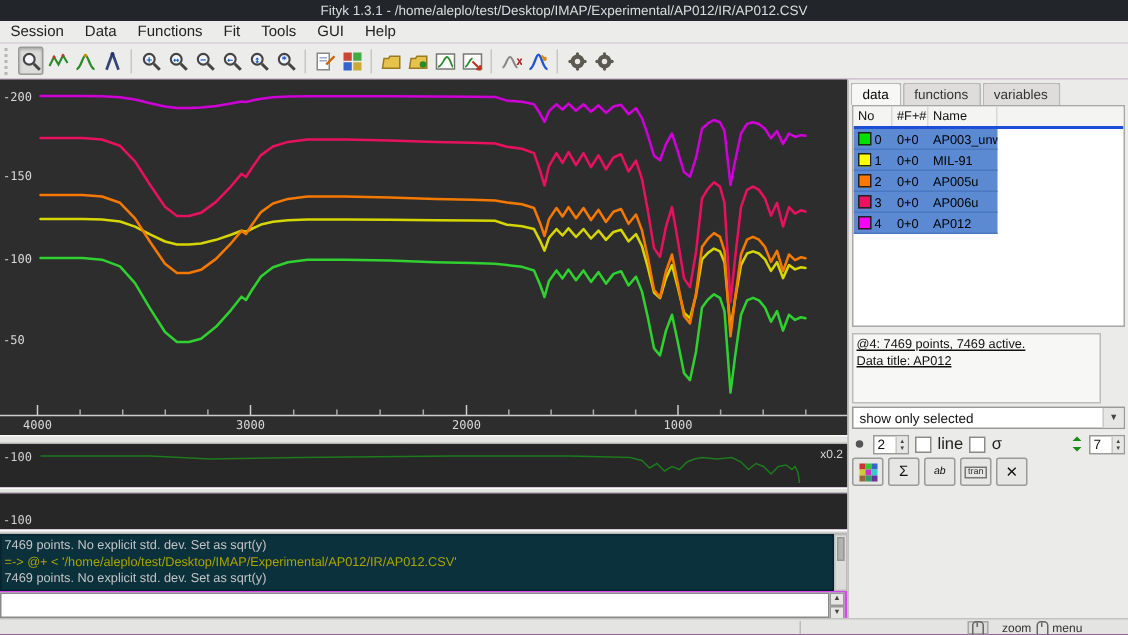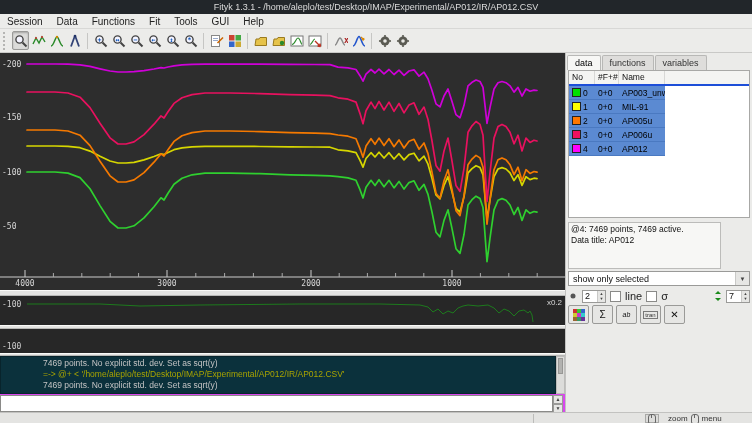--- a/index.html
+++ b/index.html
@@ -29,21 +29,21 @@
                  display:flex;align-items:center;justify-content:center;font-size:6px;color:#444;}
   
   .plot{left:0;top:53px;width:565px;height:237px;background:#2d2d2d;}
   .splitter{left:0;width:565px;background:#e4e4e2;border-top:1px solid #fafaf8;border-bottom:1px solid #b8b8b6;box-sizing:border-box;}
   .aux{left:0;width:565px;background:#272727;}
   .aux-label{position:absolute;left:2px;color:#cfcfcf;font-size:8px;font-family:"DejaVu Sans Mono",monospace;}
   .aux-scale{position:absolute;right:3px;top:2px;color:#d8d8d8;font-size:8px;}
   
   .console{left:0;top:356px;width:556px;height:38px;background:#0b313c;border:1px solid #08242c;
            box-sizing:border-box;padding:1px 2px;overflow:hidden;}
-  .console .line{font-size:8.5px;line-height:11px;white-space:nowrap;color:#c4c4c4;margin-left:40px;}
+  .console .line{font-size:8.5px;line-height:11px;white-space:nowrap;color:#c4c4c4;}
   .console .line.command{color:#a9a400;}
   .cscroll{left:556px;top:356px;width:9px;height:38px;background:#dcdcda;border:1px solid #bcbcba;box-sizing:border-box;}
   .cscroll .thumb{margin:1px;height:14px;background:#b2b2b0;border:1px solid #979795;}
   
   .inputrow{left:0;top:395px;width:563px;height:17px;display:flex;}
   .cmd-input{flex:1;height:17px;border:1px solid #8a8a88;background:#fff;box-sizing:border-box;
              font-family:"Liberation Sans",sans-serif;font-size:10px;padding:0 3px;outline:none;}
   .spinstack{width:10px;height:17px;display:flex;flex-direction:column;}
   .spinstack div{flex:1;background:#e6e6e4;border:1px solid #9a9a98;font-size:5px;line-height:7px;
                  text-align:center;color:#444;box-sizing:border-box;}
@@ -63,22 +63,22 @@
        border-radius:2px 2px 0 0;margin-right:1px;color:#333;}
   .tab.active{background:#f7f7f5;font-weight:normal;color:#000;}
   .dtable{position:absolute;left:2px;top:17px;width:182px;height:148px;background:#fff;border:1px solid #a8a8a6;
           box-sizing:border-box;overflow:hidden;}
   .dt-header{display:flex;height:13px;border-bottom:2px solid #1d4ed8;background:#f4f4f2;font-size:8.5px;}
   .dt-header div{padding:1px 3px;border-right:1px solid #d8d8d6;box-sizing:border-box;}
   .dt-row{display:flex;height:13px;font-size:8.5px;background:#5b8ad2;color:#000;border-bottom:1px solid #4a79c1;width:96px;}
   .dt-row div{padding:1px 3px;box-sizing:border-box;display:flex;align-items:center;}
   .c-no{width:26px;}.c-f{width:24px;}.c-name{width:46px;white-space:nowrap;overflow:hidden;}
   .swatch{width:7px;height:7px;border:1px solid #222;margin-right:2px;flex:none;}
-  .infobox{position:absolute;left:2px;top:169px;width:153px;height:47px;background:#f7f7f5;border:1px solid #bcbcba;
-           box-sizing:border-box;font-size:8.5px;line-height:11px;padding:1px 2px;overflow:hidden;}
+  .infobox{position:absolute;left:2px;top:169px;width:166px;height:47px;background:#f7f7f5;border:1px solid #bcbcba;
+           box-sizing:border-box;font-size:8.5px;line-height:11px;padding:1px 2px;overflow:hidden;text-decoration:underline;}
   .infobox .fn{word-break:break-all;}
   .filter{position:absolute;left:2px;top:218px;width:182px;height:15px;background:#fff;border:1px solid #9a9a98;
           box-sizing:border-box;display:flex;align-items:center;font-size:9px;}
   .filter .val{flex:1;padding:0 4px;}
   .filter .arr{width:13px;height:100%;display:flex;align-items:center;justify-content:center;font-size:6px;background:#e6e6e4;border-left:1px solid #c9c9c7;color:#444;}
   .controls{position:absolute;left:2px;top:236px;width:182px;height:14px;display:flex;align-items:center;gap:4px;font-size:9px;}
   .spin{height:13px;background:#fff;border:1px solid #9a9a98;display:flex;align-items:center;box-sizing:border-box;}
   .spin .v{padding:0 2px;min-width:10px;font-size:9px;}
   .spin .ss{width:8px;height:100%;display:flex;flex-direction:column;}
   .spin .ss div{flex:1;font-size:4px;line-height:5px;text-align:center;background:#e6e6e4;border-left:1px solid #c9c9c7;color:#444;}

